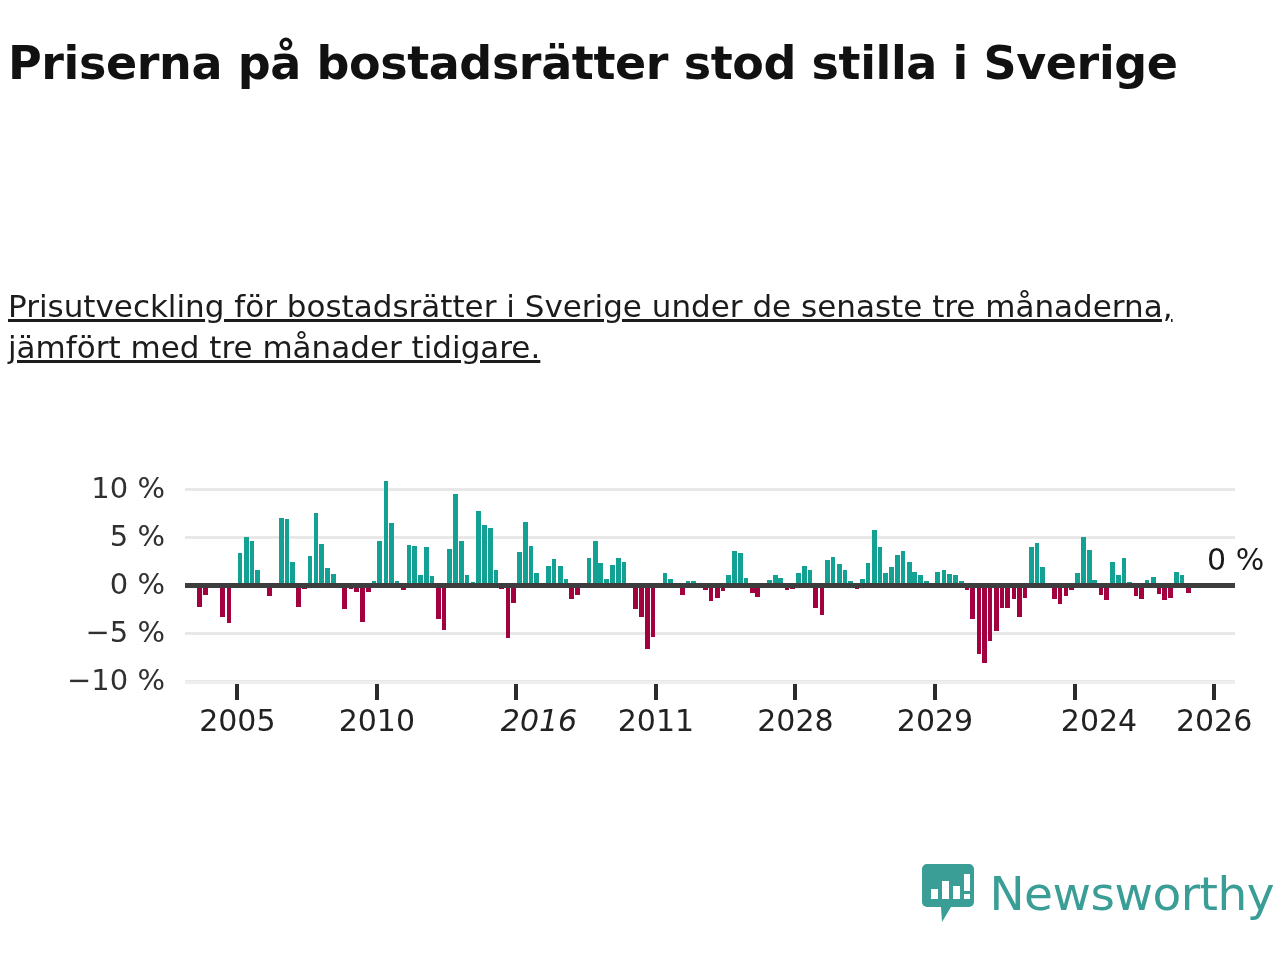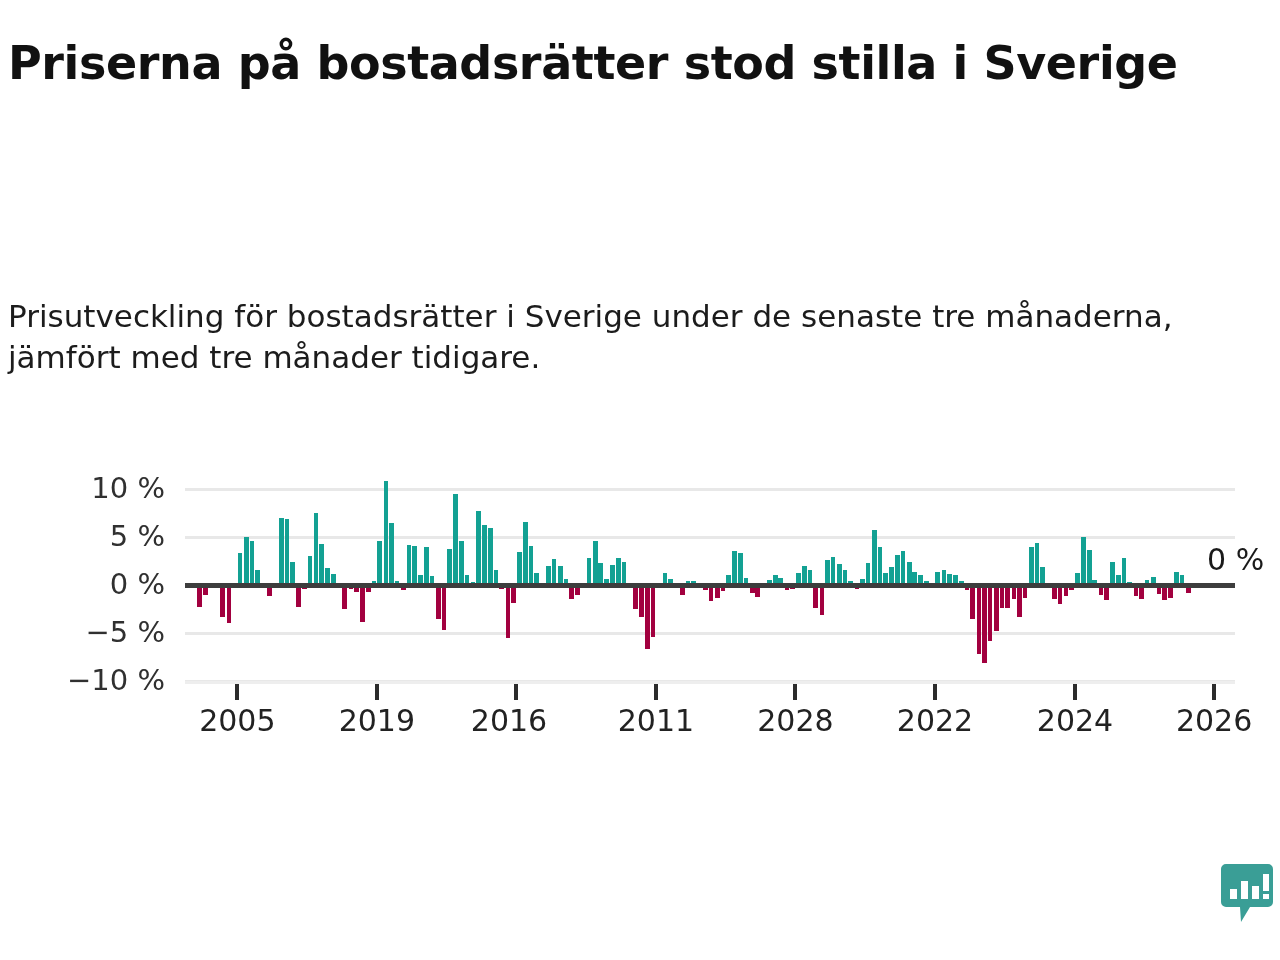--- a/index.html
+++ b/index.html
@@ -25,27 +25,28 @@
     font-size: 46px;
     font-weight: 700;
     line-height: 1.18;
     letter-spacing: -0.4px;
     color: #111111;
     margin: 0;
   }
   .page-subtitle {
     position: absolute;
     left: 8px;
-    top: 296px;
+    top: 286px;
     width: 1272px;
     font-size: 31px;
     font-weight: 400;
     line-height: 1.33;
     color: #1c1c1c;
     margin: 0;
+    text-decoration: underline;
   }
 
   
   #chart-area {
     position: absolute;
     left: 0;
     top: 0;
     width: 1280px;
     height: 960px;
   }
@@ -337,40 +338,41 @@
     </div>
   <div class="xaxis-line"></div>
 <div class="ylabel" style="top: 474px;">10 %</div>
     <div class="ylabel" style="top: 522px;">5 %</div>
     <div class="ylabel" style="top: 570px;">0 %</div>
     <div class="ylabel" style="top: 618px;">−5 %</div>
     <div class="ylabel" style="top: 666px;">−10 %</div>
     <div class="xtick" style="left: 235.326px;"></div>
     <div class="xtick-label" style="left: 237.326px;">2005</div>
     <div class="xtick" style="left: 374.86px;"></div>
-    <div class="xtick-label" style="left: 376.86px;">2019</div>
+    <div class="xtick-label" style="left: 376.86px;">2010</div>
     <div class="xtick" style="left: 514.395px;"></div>
-    <div class="xtick-label" style="left: 509px;">2016</div>
+    <div class="xtick-label" style="left: 539px; font-style: italic;">2016</div>
     <div class="xtick" style="left: 653.93px;"></div>
     <div class="xtick-label" style="left: 655.93px;">2011</div>
     <div class="xtick" style="left: 793.465px;"></div>
     <div class="xtick-label" style="left: 795.465px;">2028</div>
     <div class="xtick" style="left: 933px;"></div>
-    <div class="xtick-label" style="left: 935px;">2022</div>
+    <div class="xtick-label" style="left: 935px;">2029</div>
     <div class="xtick" style="left: 1072.53px;"></div>
-    <div class="xtick-label" style="left: 1075px;">2024</div>
+    <div class="xtick-label" style="left: 1099px;">2024</div>
     <div class="xtick" style="left: 1212.07px;"></div>
     <div class="xtick-label" style="left: 1214.07px;">2026</div>
     <div class="annotation" style="left: 1207.09px; top: 542.04px;">0 %</div>
   </div>
 
 <div class="logo">
   <span>
     <svg class="logo-mark" viewBox="0 0 54 62" xmlns="http://www.w3.org/2000/svg">
       <path d="M6 2 H48 A5 5 0 0 1 53 7 V40 A5 5 0 0 1 48 45 H30 L21 60 L20 45 H6 A5 5 0 0 1 1 40 V7 A5 5 0 0 1 6 2 Z" fill="#3a9e96"></path>
       <rect x="10" y="27" width="7" height="10" fill="#ffffff"></rect>
       <rect x="21" y="19" width="7" height="18" fill="#ffffff"></rect>
       <rect x="32" y="24" width="7" height="13" fill="#ffffff"></rect>
       <rect x="43" y="12" width="6" height="17" fill="#ffffff"></rect>
       <rect x="43" y="32" width="6" height="5" fill="#ffffff"></rect>
     </svg>
   </span>
+  <span class="logo-text">Newsworthy</span>
 </div>
 
 </body></html>

